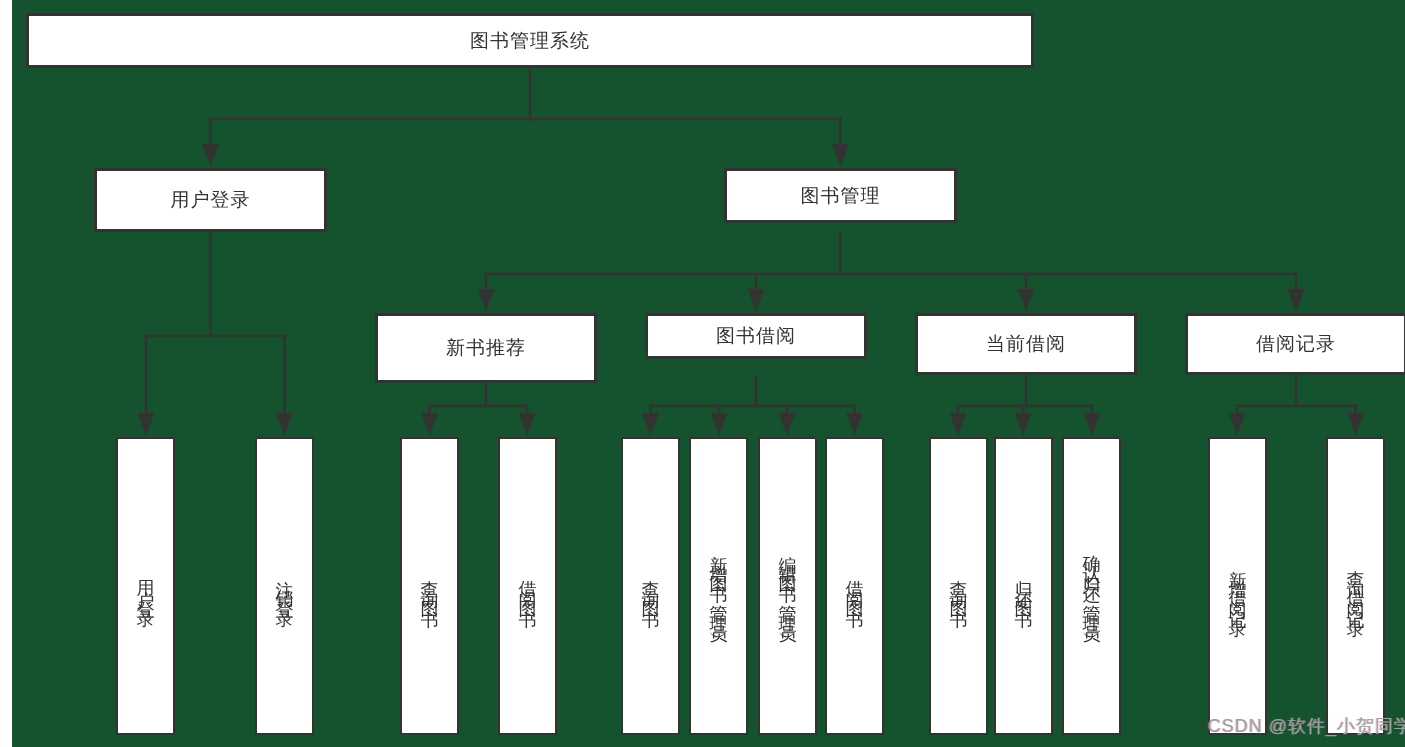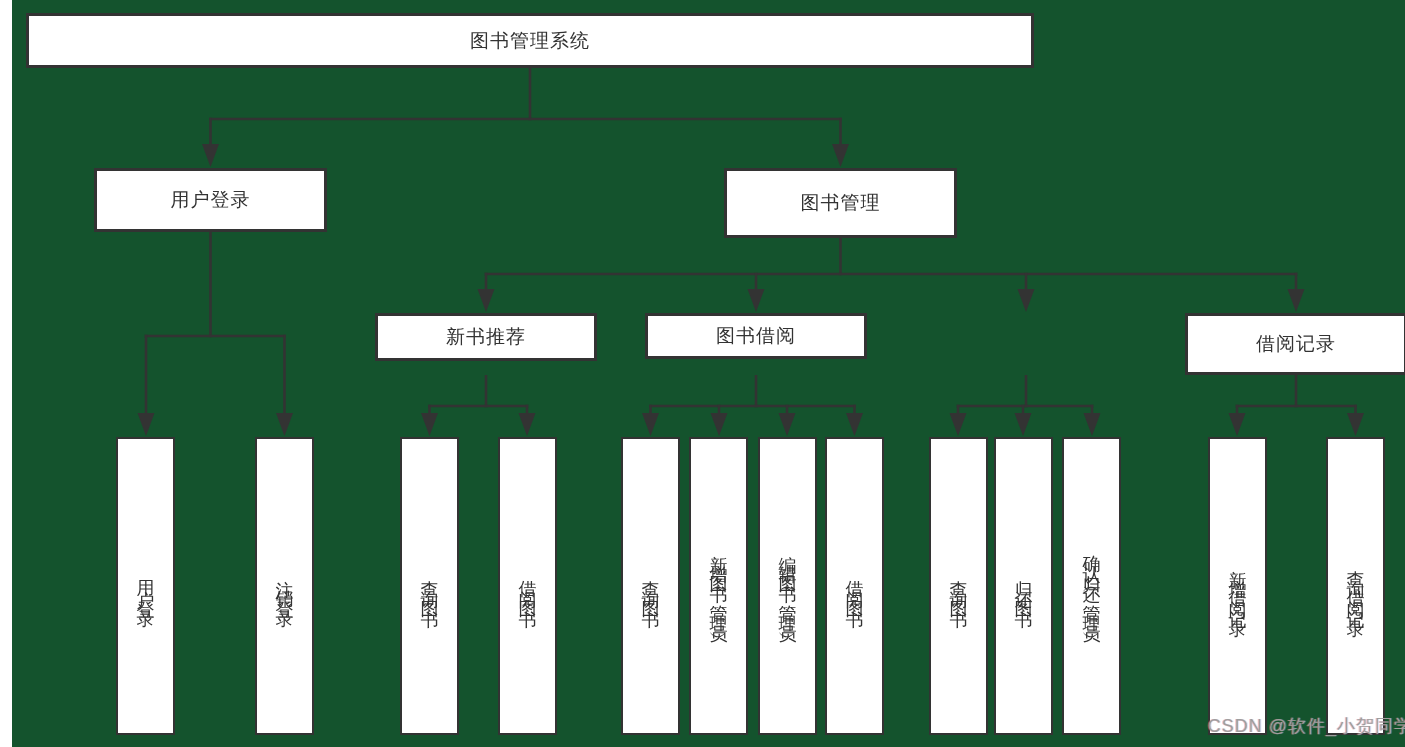--- a/index.html
+++ b/index.html
@@ -91,24 +91,25 @@
       <polygon points="1002.5,413 1019.5,413 1011,436"></polygon>
       <polygon points="1071.5,413 1088.5,413 1080,436"></polygon>
       <polygon points="1216.5,413 1233.5,413 1225,436"></polygon>
       <polygon points="1335,413 1352,413 1343.5,436"></polygon>
     </g>
   </svg>
 
   <div class="box" style="left:14px;top:13px;width:1008px;height:55px;">图书管理系统</div>
 
   <div class="box" style="left:82px;top:168px;width:233px;height:64px;">用户登录</div>
-  <div class="box" style="left:712px;top:168px;width:233px;height:70px;text-align:right;">图书管理</div>
+  <div class="box" style="left:712px;top:168px;width:233px;height:55px;text-align:right;">图书管理</div>
 
-  <div class="box" style="left:363px;top:313px;width:222px;height:48px;">新书推荐</div>
+  <div class="box" style="left:363px;top:313px;width:222px;height:70px;">新书推荐</div>
   <div class="box" style="left:633px;top:313px;width:222px;height:46px;">图书借阅</div>
+  <div class="box" style="left:903px;top:313px;width:222px;height:62px;">当前借阅</div>
   <div class="box" style="left:1173px;top:313px;width:222px;height:62px;">借阅记录</div>
 
   <div class="box leaf" style="left:104px;top:437px;width:59px;height:298px;">用户登录</div>
   <div class="box leaf" style="left:243px;top:437px;width:59px;height:298px;">注销登录</div>
 
   <div class="box leaf" style="left:388px;top:437px;width:59px;height:298px;">查询图书</div>
   <div class="box leaf" style="left:486px;top:437px;width:59px;height:298px;">借阅图书</div>
 
   <div class="box leaf" style="left:609px;top:437px;width:59px;height:298px;">查询图书</div>
   <div class="box leaf" style="left:677px;top:437px;width:59px;height:298px;">新增图书（管理员）</div>

